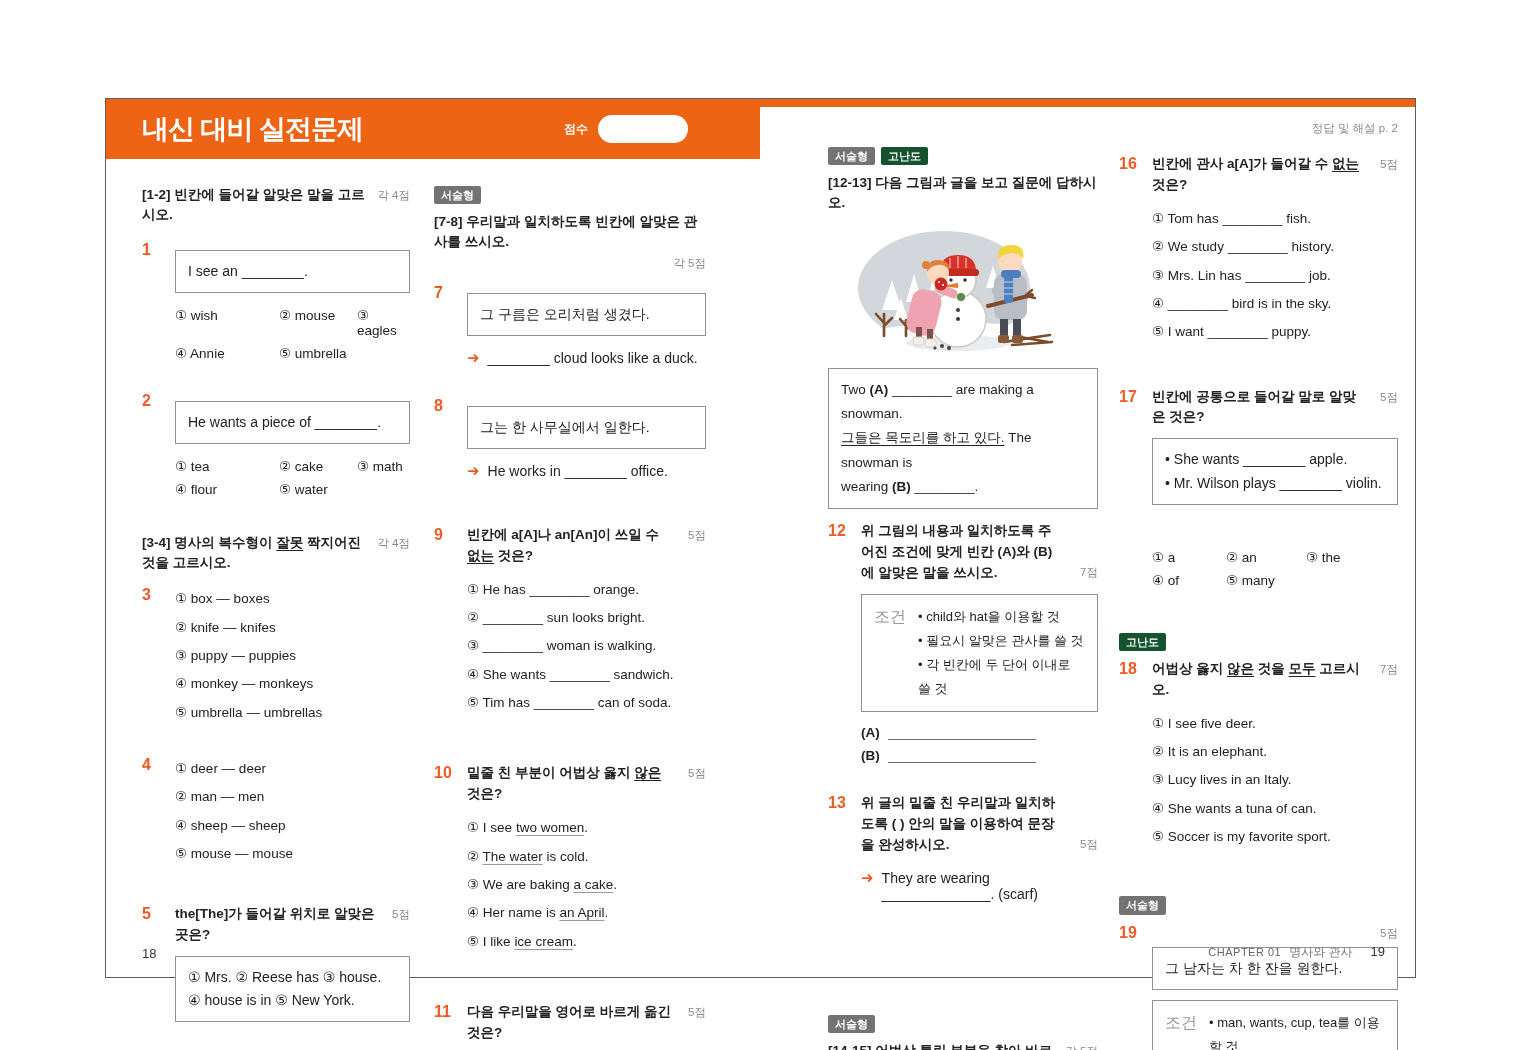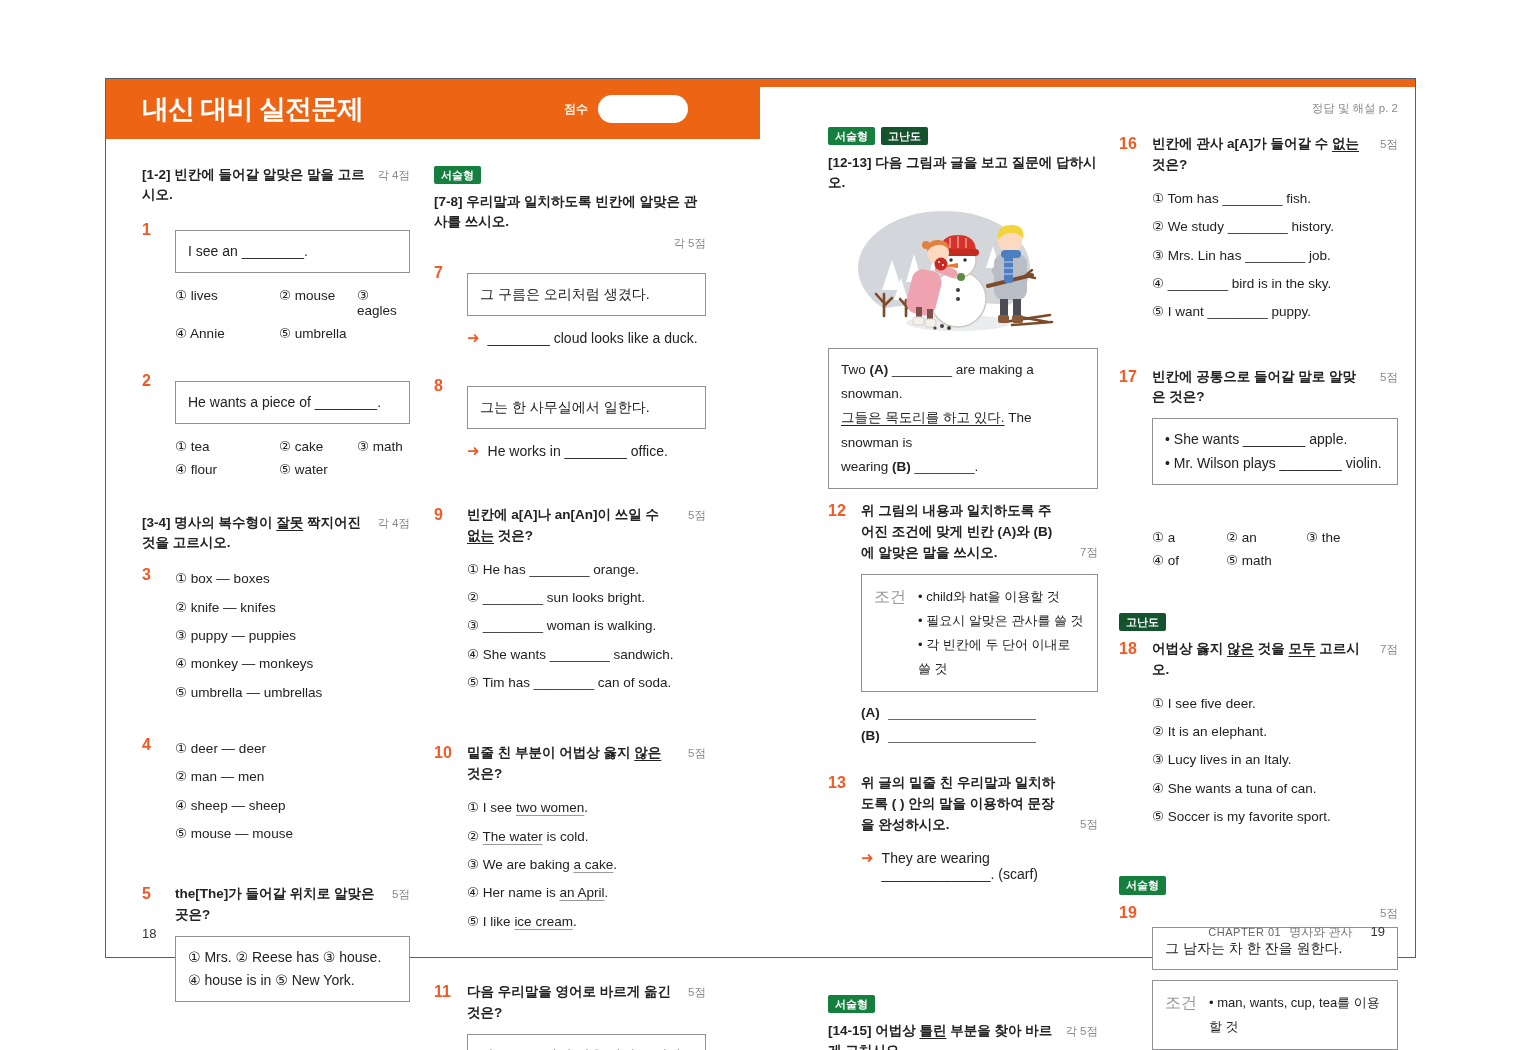--- a/index.html
+++ b/index.html
@@ -1,17 +1,17 @@
 <!DOCTYPE html>
 <html><head>
 <meta charset="utf-8">
 <style>
   * { box-sizing: border-box; margin: 0; padding: 0; }
   html,body { width:1520px; height:1050px; background:#fff; font-family:"Liberation Sans","DejaVu Sans",sans-serif; color:#222; }
-  .spread { position:absolute; left:105px; top:78px; width:1311px; height:880px; background:#fff; border:1px solid #57606a; }
+  .spread { position:absolute; left:105px; top:98px; width:1311px; height:880px; background:#fff; border:1px solid #57606a; }
   .topstrip { position:absolute; top:0; left:0; right:0; height:8px; background:#ec6414; }
   .titleband { position:absolute; top:0; left:0; width:654px; height:60px; background:#ec6414; display:flex; align-items:center; }
   .bandtitle { color:#fff; font-weight:bold; font-size:27px; margin-left:36px; letter-spacing:-1px; }
   .scorewrap { margin-left:auto; margin-right:72px; display:flex; align-items:center; gap:10px; }
   .scorelabel { color:#fff; font-size:12px; font-weight:bold; }
   .scorepill { width:90px; height:28px; background:#fff; border-radius:14px; }
   .col { position:absolute; }
   #col1 { left:36px;  top:86px; width:268px; }
   #col2 { left:328px; top:86px; width:272px; }
   #col3 { left:722px; top:48px; width:270px; }
@@ -29,21 +29,21 @@
   .u  { text-decoration:underline; text-underline-offset:3px; }
   .ug { text-decoration:underline; text-underline-offset:3px; text-decoration-color:#9a9a9a; }
   .box { border:1px solid #8e9196; padding:9px 12px; font-size:14px; line-height:1.65; margin-top:10px; background:#fff; }
   .opt3 { display:grid; grid-template-columns:104px 78px 1fr; row-gap:7px; margin-top:14px; font-size:13.5px; }
   .opt3.narrow { grid-template-columns:74px 80px 1fr;margin-top:44px; }
   .optv { margin-top:9px; font-size:13.5px; line-height:2.1; }
   .optv div { white-space:nowrap; }
   .arrow { color:#f15a24; font-weight:bold; font-size:15px; line-height:1; flex:none; }
   .ansrow { display:flex; gap:8px; margin-top:14px; font-size:14px; align-items:baseline; }
   .badge { display:inline-block; color:#fff; font-size:11px; font-weight:bold; padding:3px 7px 2px; border-radius:2px; line-height:1.2; }
-  .badge.green { background:#15803d; }
+  .badge.green { background:#737373; }
   .badge.pink  { background:#14532d; }
   .badgerow { display:flex; gap:6px; }
   .condbox { border:1px solid #8e9196; padding:10px 12px; margin-top:10px; display:flex; gap:12px; font-size:13px; }
   .condlabel { color:#999; flex:none; font-size:16px; padding-top:2px; }
   .condlist { line-height:1.85; }
   .abrow { display:flex; gap:8px; margin-top:13px; font-size:13.5px; font-weight:bold; align-items:flex-end; }
   .abline { width:148px; border-bottom:1.5px solid #6b6b6b; height:12px; }
   .illus { margin:10px auto 0; width:218px; }
   .ansref { text-align:right; color:#8a8a8a; font-size:11.5px; }
   .pageno-left { position:absolute; left:36px; bottom:16px; font-size:13px; color:#333; }
@@ -71,21 +71,21 @@
     <div class="sechead">
       <span>[1-2] 빈칸에 들어갈 알맞은 말을 고르시오.</span>
       <span class="pts">각 4점</span>
     </div>
 
     <div class="q mt14">
       <div class="qn">1</div>
       <div class="qb">
         <div class="box">I see an ________.</div>
         <div class="opt3">
-          <span>① lives</span>
+          <span>① wish</span>
           <span>② mouse</span>
           <span>③ eagles</span>
           <span>④ Annie</span>
           <span>⑤ umbrella</span>
         </div>
       </div>
     </div>
 
     <div class="q mt30">
       <div class="qn">2</div>
@@ -383,21 +383,21 @@
         </div>
         <div class="box">
           <div>• She wants ________ apple.</div>
           <div>• Mr. Wilson plays ________ violin.</div>
         </div>
         <div class="opt3 narrow">
           <span>① a</span>
           <span>② an</span>
           <span>③ the</span>
           <span>④ of</span>
-          <span>⑤ math</span>
+          <span>⑤ many</span>
         </div>
       </div>
     </div>
 
     <div class="mt44">
       <span class="badge pink">고난도</span>
     </div>
     <div class="q mt8">
       <div class="qn">18</div>
       <div class="qb">

